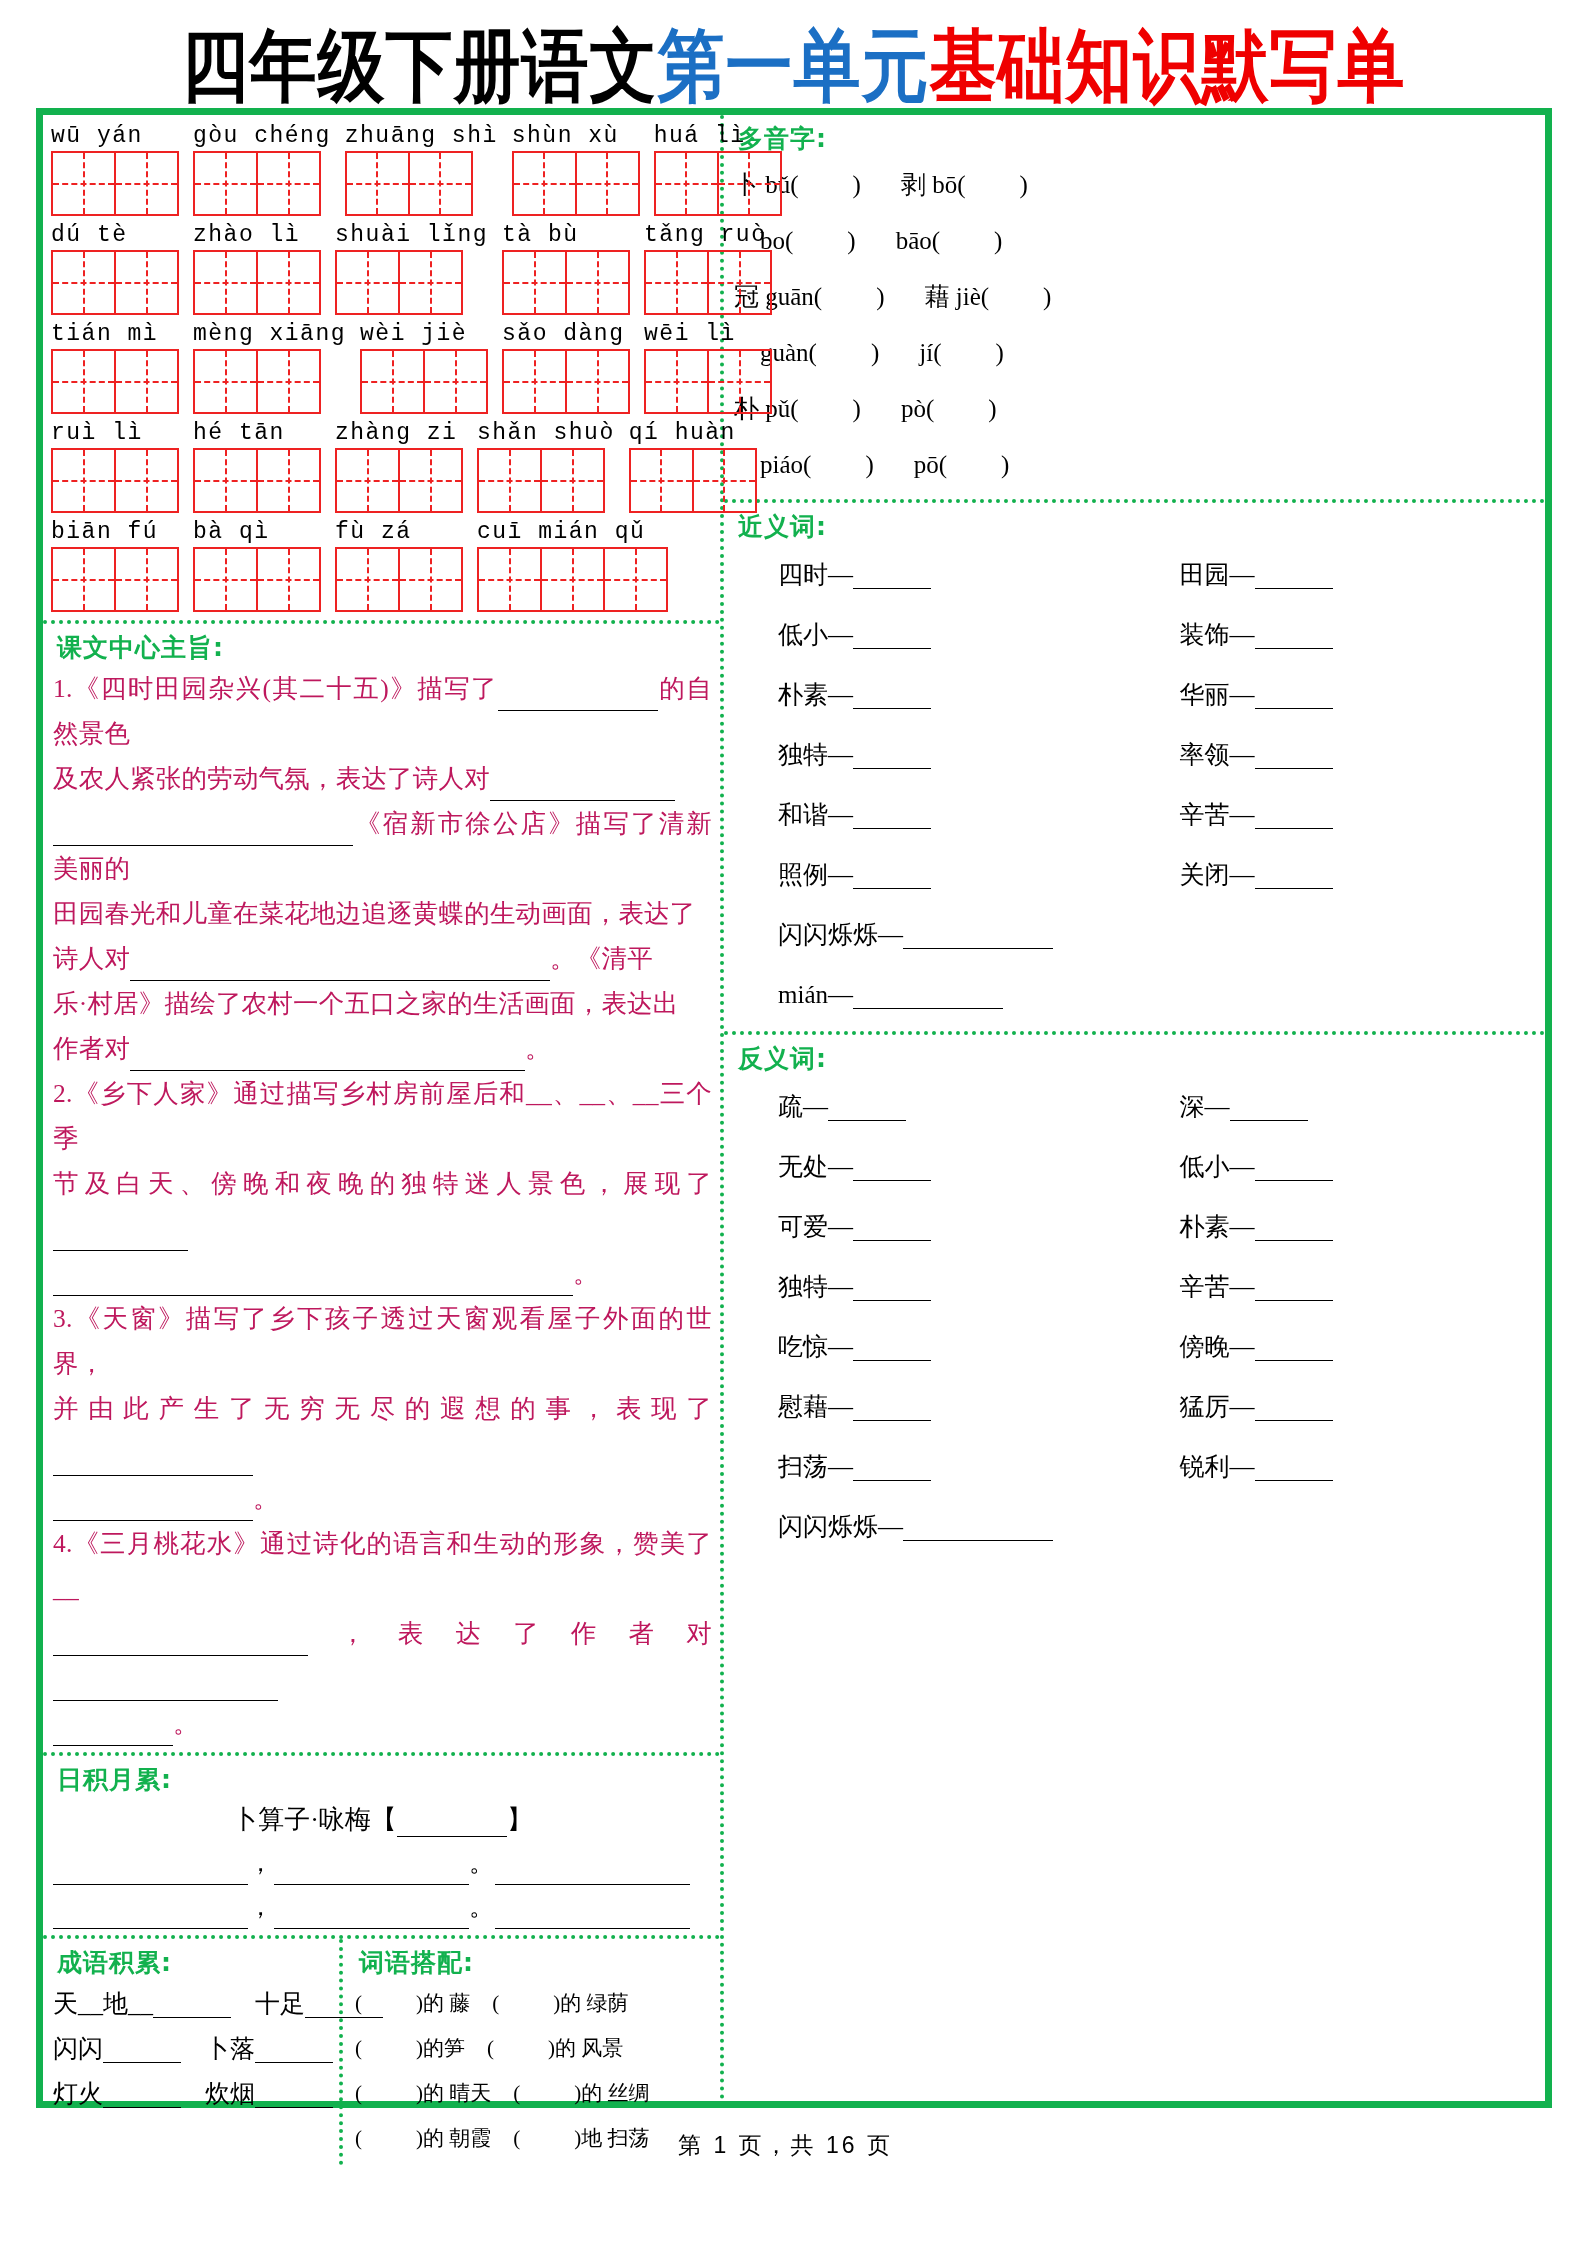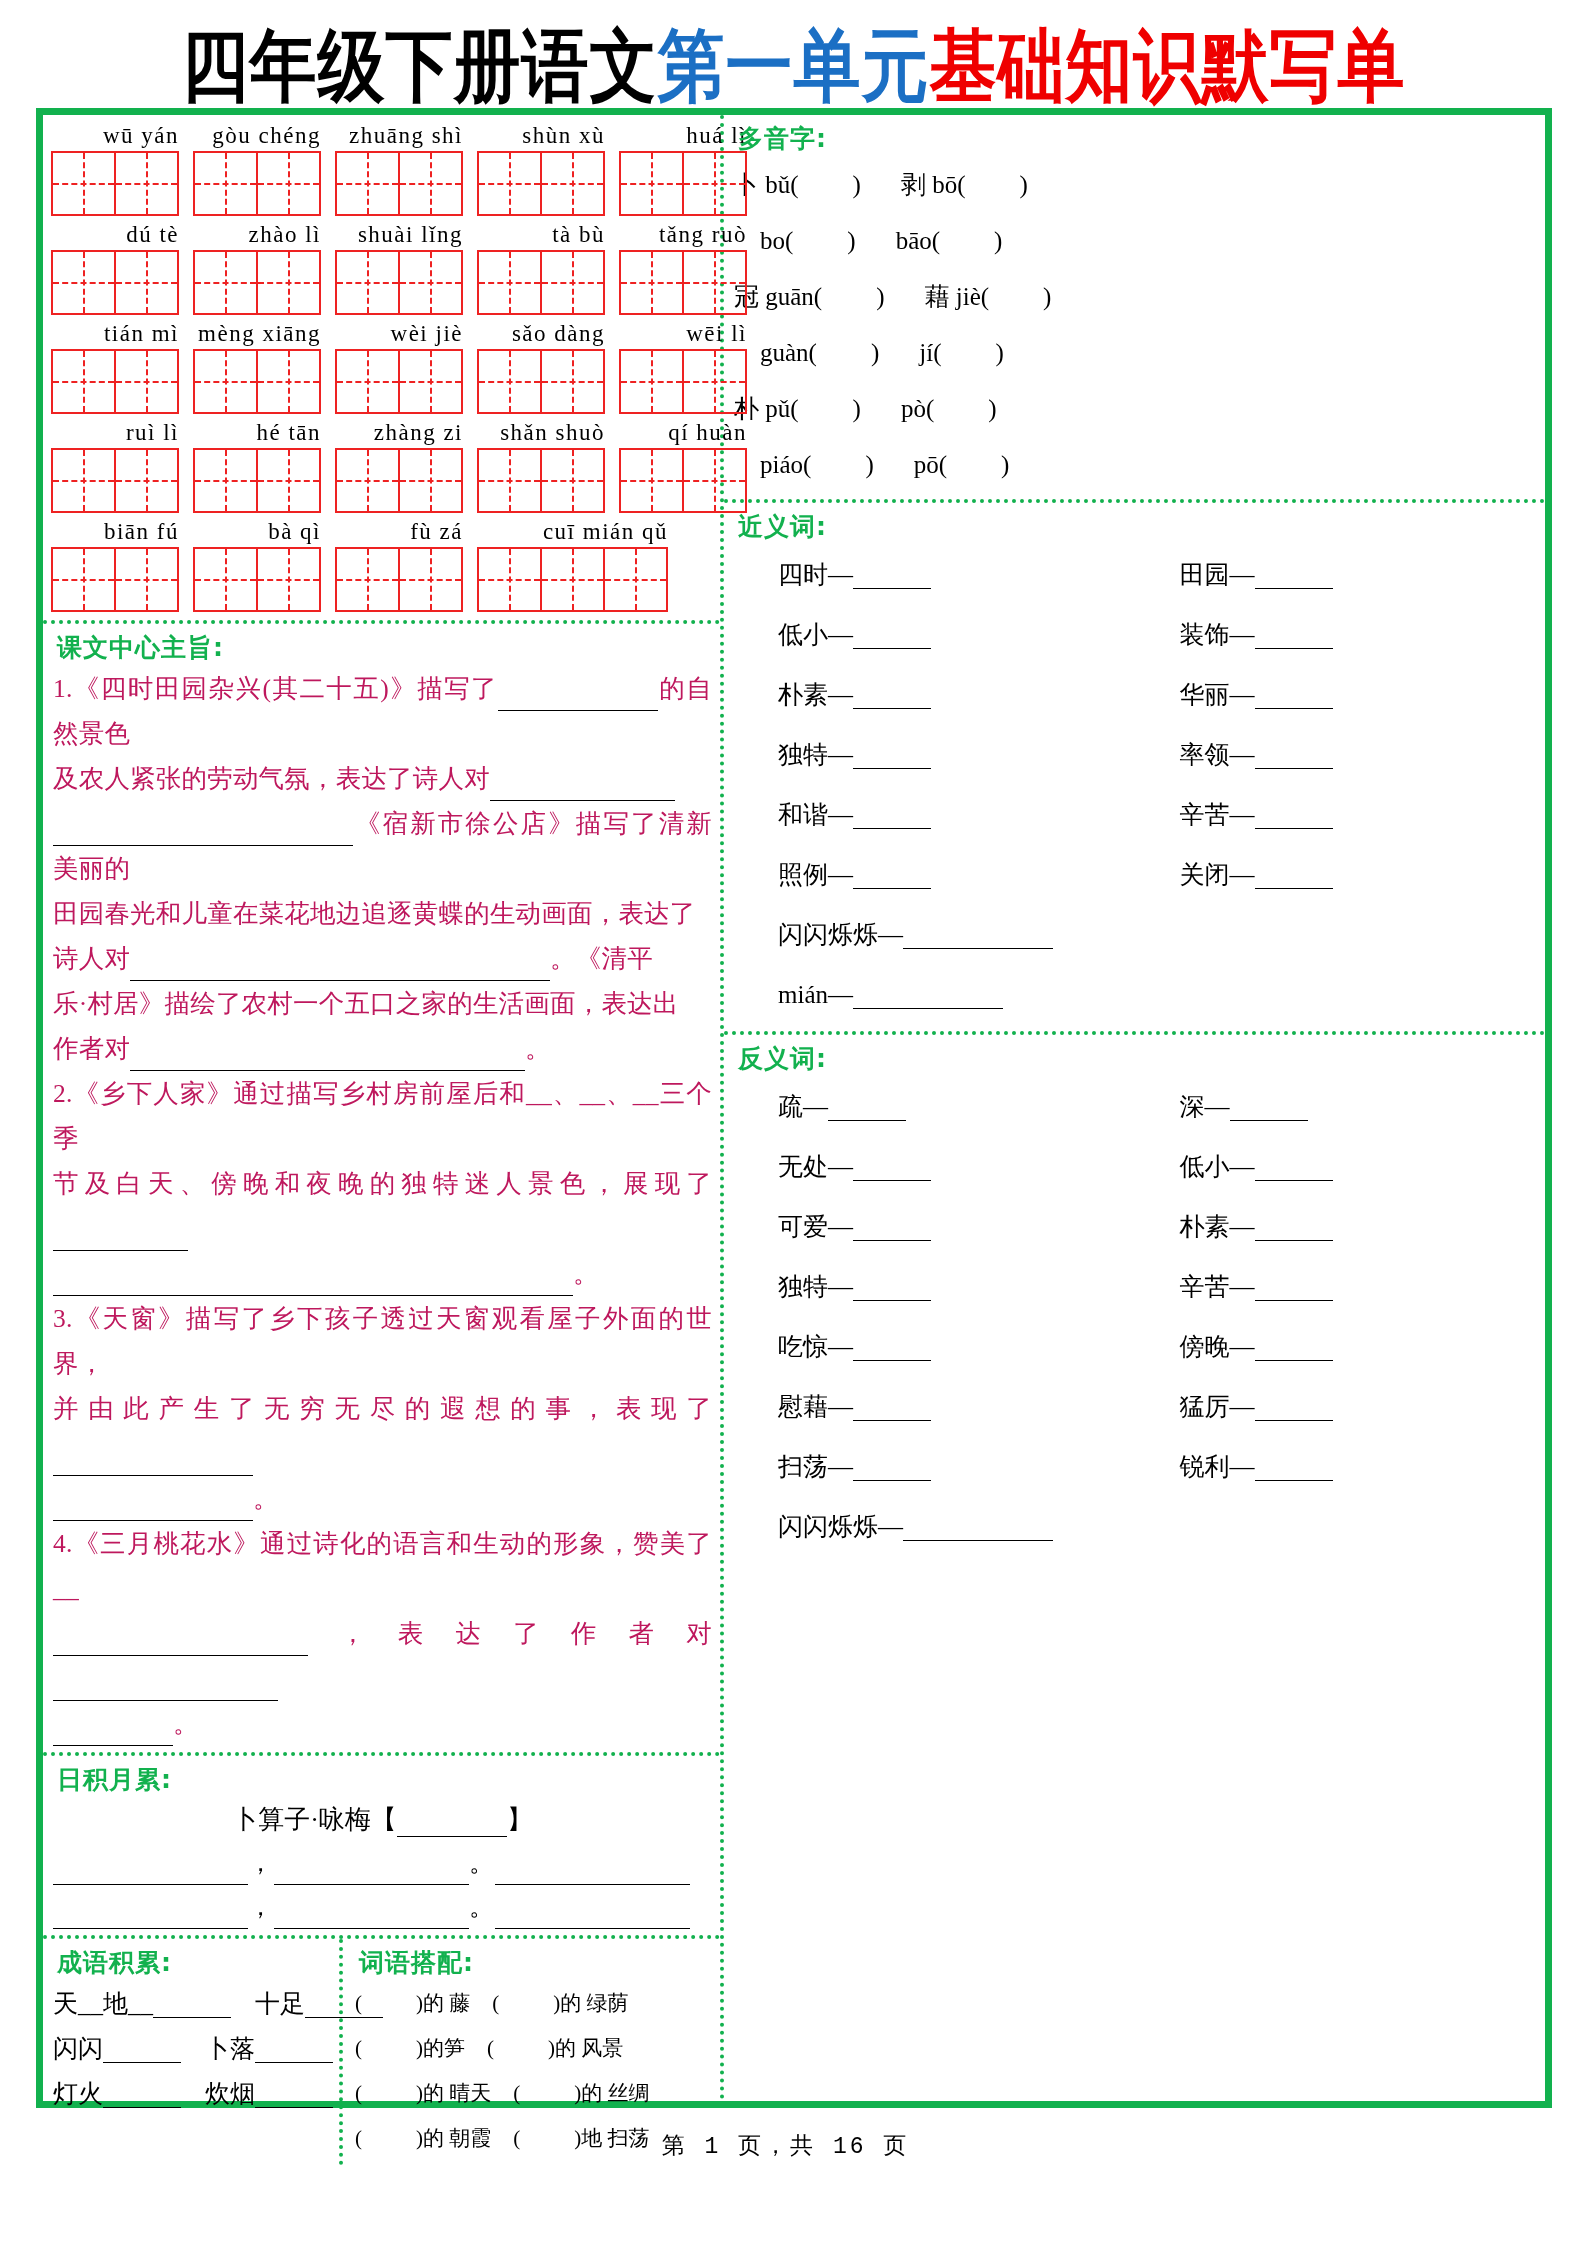--- a/index.html
+++ b/index.html
@@ -50,23 +50,23 @@
     font-size: 25px; letter-spacing: 1px;
     margin: 3px 0 2px 4px;
   }
 
   
   .pinyin-block { padding: 6px 6px 4px 8px; }
   .py-row { display: flex; margin-bottom: 4px; }
   .py-cell { margin-right: 14px; }
   .py-cell:last-child { margin-right: 16px; }
   .py-text {
-    text-align: right;
+    text-align: left;
     font-size: 23px;
-    font-family: Liberation Serif, serif;
+    font-family: Liberation Mono, monospace;
     letter-spacing: 1.5px;
     height: 30px; line-height: 30px;
     white-space: nowrap;
   }
   .tzg { display: flex; }
   .tzg-box {
     width: 65px; height: 65px;
     border: 2px solid #ee2222;
     position: relative;
     margin-left: -2px;
@@ -113,21 +113,21 @@
   .wp { width: 50%; margin-left: 44px; }
   .wp.full { width: 100%; }
   .blank-m { border-bottom: 1.8px solid #000; display: inline-block; width: 78px; height: 26px; vertical-align: -6px; }
   .blank-l { border-bottom: 1.8px solid #000; display: inline-block; width: 150px; height: 26px; vertical-align: -6px; }
   .paren-gap { display: inline-block; width: 54px; }
 
   
   .footer {
     position: absolute; left: 0; right: 16px; top: 2130px;
     text-align: center; font-size: 23px;
-    font-family: Liberation Mono, monospace; letter-spacing: 3px;
+    font-family: Liberation Sans, sans-serif; letter-spacing: 3px;
   }
 </style>
 </head>
 <body>
 
 <div class="page">
 
   <div class="title-bar">
     <span class="title-seg t-black">四年级下册语文</span>
       <span class="title-seg t-blue">第一单元</span>

